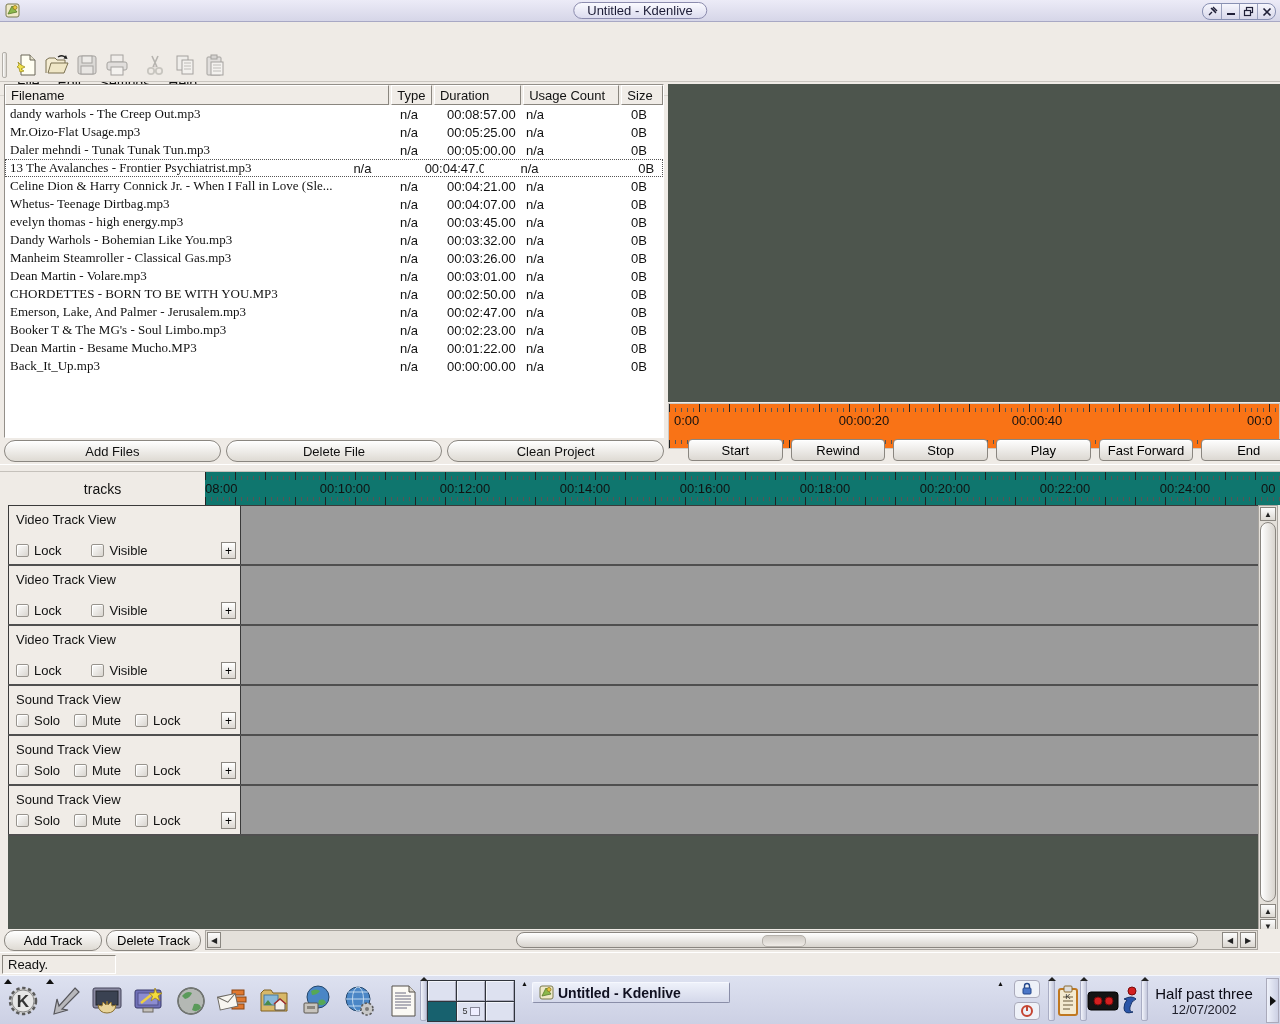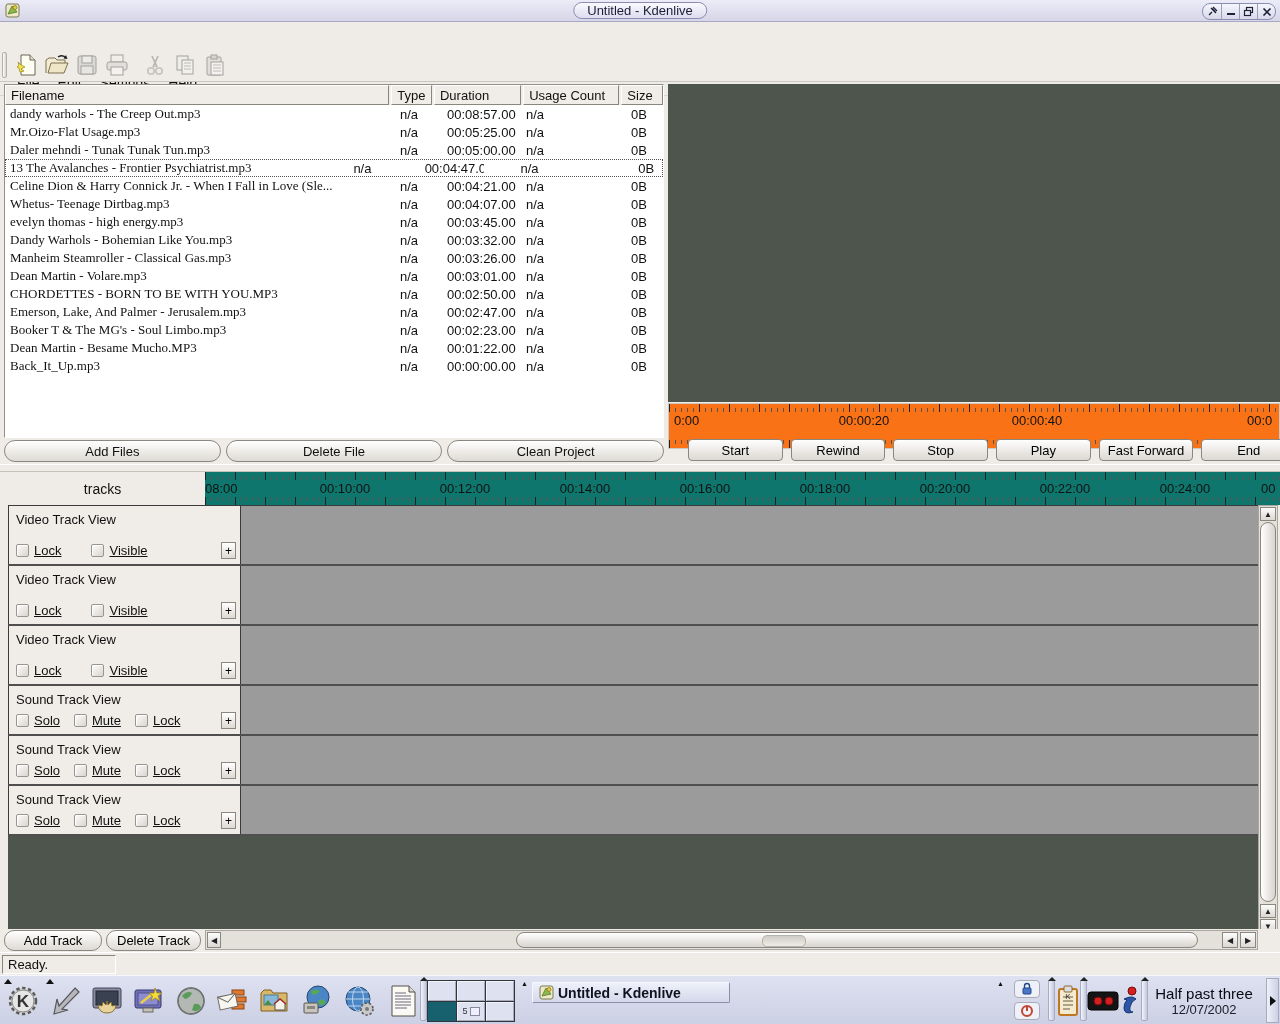--- a/index.html
+++ b/index.html
@@ -93,21 +93,21 @@
   .tl-label:nth-child(9){ left:980px; transform:translateX(-50%); }
   .tl-label:nth-child(10){ left:1056px; }
   .tracks-body { position:absolute; left:8px; top:505px; width:1250px; border-top:1px solid #3a3a3a; }
   .track { display:flex; border-bottom:2px solid #4f4f4f; }
   .track.video { height:60px; } .track.sound { height:50px; }
   .track-head { width:233px; background:#f0ece7; border-left:1px solid #3a3a3a; border-right:1px solid #3a3a3a; position:relative; }
   .track-title { padding:6px 0 0 7px; font-size:13px; }
   .track-checks { position:absolute; left:7px; right:4px; bottom:6px; display:flex; align-items:center; }
   .cb { width:13px; height:13px; border:1px solid #989younger; border:1px solid #98948e; border-radius:2px;
     background:linear-gradient(135deg,#fdfdfd,#d9d5cf); box-shadow:inset 1px 1px 0 #fff; margin-right:5px; flex:none; cursor:default; }
-  .cb-label { font-size:13px; margin-right:0;text-decoration:underline; }
+  .cb-label { font-size:13px; margin-right:0; }
   .track.video .cb-label { margin-right:30px; }
   .track.sound .cb-label { margin-right:14px; }
   .expand-btn { position:absolute; right:4px; bottom:5px; width:15px; height:17px;
     border:1px solid #8a8680; background:linear-gradient(#fff,#ddd9d3); font-size:12px; line-height:14px; cursor:default; }
   .track-area { flex:1; background:#9b9b9b; }
   .tl-dark { position:absolute; left:8px; top:836px; width:1250px; height:93px; background:#4d554d; }
 
   
   .vsb { position:absolute; left:1258px; top:505px; width:20px; height:430px;
     background:#e4e0da; border:1px solid #a9a59f; }

